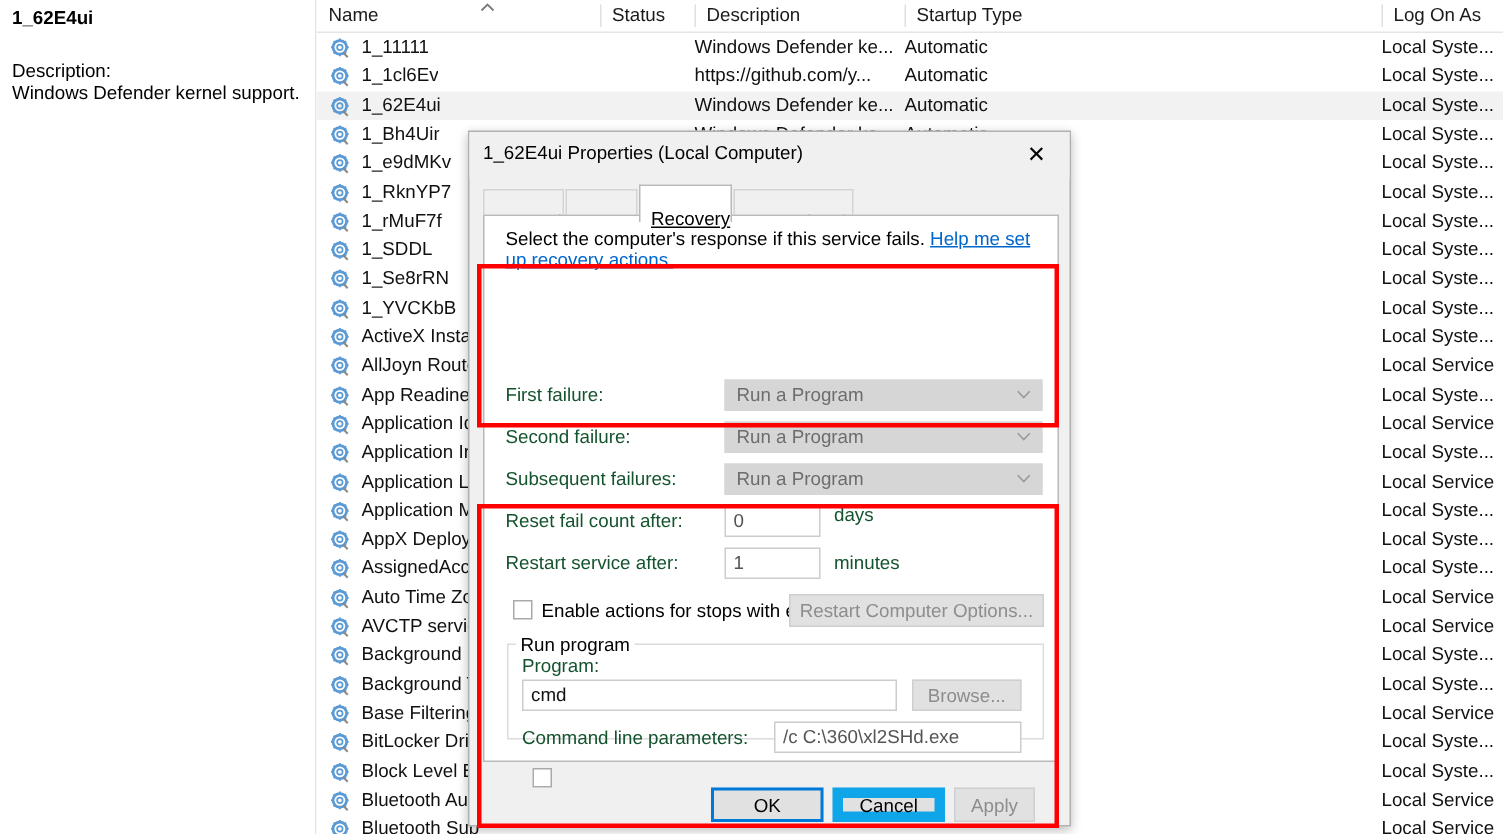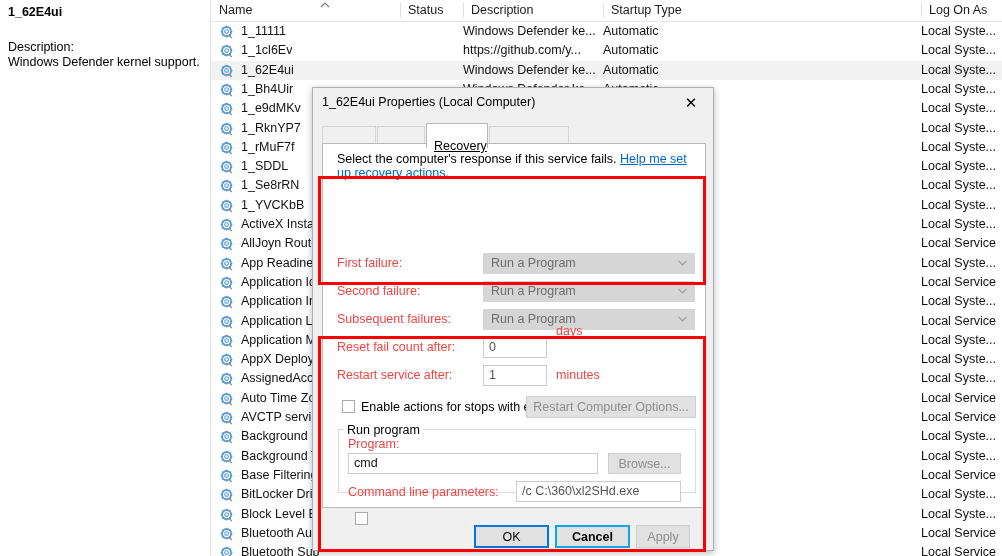--- a/index.html
+++ b/index.html
@@ -48,36 +48,36 @@
   .tabstrip{position:absolute;left:9px;top:35px;width:384px;height:21px;}
   .tab{position:absolute;top:3px;height:18px;line-height:18px;padding:12px 7px;box-sizing:border-box;
        font-size:12.5px;color:#000;background:#f0f0f0;border:1px solid #d4d4d4;border-bottom:none;white-space:nowrap;text-decoration:underline;}
   .tab.active{top:0;height:22px;line-height:21px;background:#ffffff;border-color:#b9b9b9;z-index:3;}
 
   .tabbody{position:absolute;left:9px;top:55px;width:384px;height:365px;background:#ffffff;border:1px solid #b9b9b9;box-sizing:border-box;}
 
   .intro{position:absolute;left:14px;top:8px;width:358px;font-size:12.5px;color:#000;line-height:14px;}
   .link{color:#0066cc;text-decoration:underline;cursor:pointer;}
 
-  .lbl{position:absolute;font-size:12.5px;color:#ef4444;white-space:nowrap;}
+  .lbl{position:absolute;font-size:12.5px;color:#14532d;white-space:nowrap;}
   .lbl-on{color:#000;}
 
   .combo{position:absolute;height:21px;background:#d6d6d6;border:1px solid #d6d6d6;box-sizing:border-box;}
   .combo .ctext{position:absolute;left:7px;top:0;line-height:19px;font-size:12.5px;color:#6d6d6d;white-space:nowrap;}
   .combo .carrow{position:absolute;right:7px;top:6px;width:9px;height:6px;}
 
   .txt{position:absolute;height:21px;background:#fff;border:1px solid #cccccc;box-sizing:border-box;}
   .txt .tval{position:absolute;left:5px;top:0;line-height:19px;font-size:12.5px;color:#555;white-space:nowrap;}
   .txt.enabled .tval{color:#111;}
 
   .chk{position:absolute;width:13px;height:13px;background:#fff;border:1px solid #a9a9a9;box-sizing:border-box;}
 
   .btn{position:absolute;background:#e1e1e1;border:1px solid #cfcfcf;box-sizing:border-box;
        display:flex;align-items:center;justify-content:center;font-size:12.5px;color:#8d8d8d;white-space:nowrap;}
-  .btn.on{background:#e1e1e1;border:2px solid #0ea5e9;color:#000;font-weight:bold;}
+  .btn.on{background:#e1e1e1;border:7px solid #0ea5e9;color:#000;}
   .btn.def{border:2px solid #0078d7;background:#e1e1e1;color:#000;}
 
   .group{position:absolute;border:1px solid #dcdcdc;box-sizing:border-box;}
   .group-cap{position:absolute;background:#fff;padding:0 3px;font-size:12.5px;color:#000;}
 
   .redbox{position:absolute;border:3px solid #ff0000;box-sizing:border-box;pointer-events:none;z-index:60;}
 </style>
 </head>
 <body>
 
@@ -515,21 +515,21 @@
         <span class="ctext">Run a Program</span>
         <svg class="carrow" viewBox="0 0 9 6">
             <polyline points="0.5,0.8 4.5,5 8.5,0.8" fill="none" stroke="#9a9a9a" stroke-width="1.1"></polyline>
           </svg>
       </div>
 
       <div class="lbl" style="left:14px;top:196px;">Reset fail count after:</div>
       <div class="txt" style="left:160px;top:193px;width:64px;">
         <span class="tval">0</span>
       </div>
-      <div class="lbl" style="left:233px;top:180px;">days</div>
+      <div class="lbl" style="left:233px;top:192px;">days</div>
 
       <div class="lbl" style="left:14px;top:224px;">Restart service after:</div>
       <div class="txt" style="left:160px;top:221px;width:64px;">
         <span class="tval">1</span>
       </div>
       <div class="lbl" style="left:233px;top:224px;">minutes</div>
 
       <div class="chk" style="left:19px;top:256px;"></div>
       <div class="lbl lbl-on" style="left:38px;top:256px;">Enable actions for stops with errors.</div>
       <div class="btn" style="left:203px;top:252px;width:170px;height:22px;">Restart Computer Options...</div>

